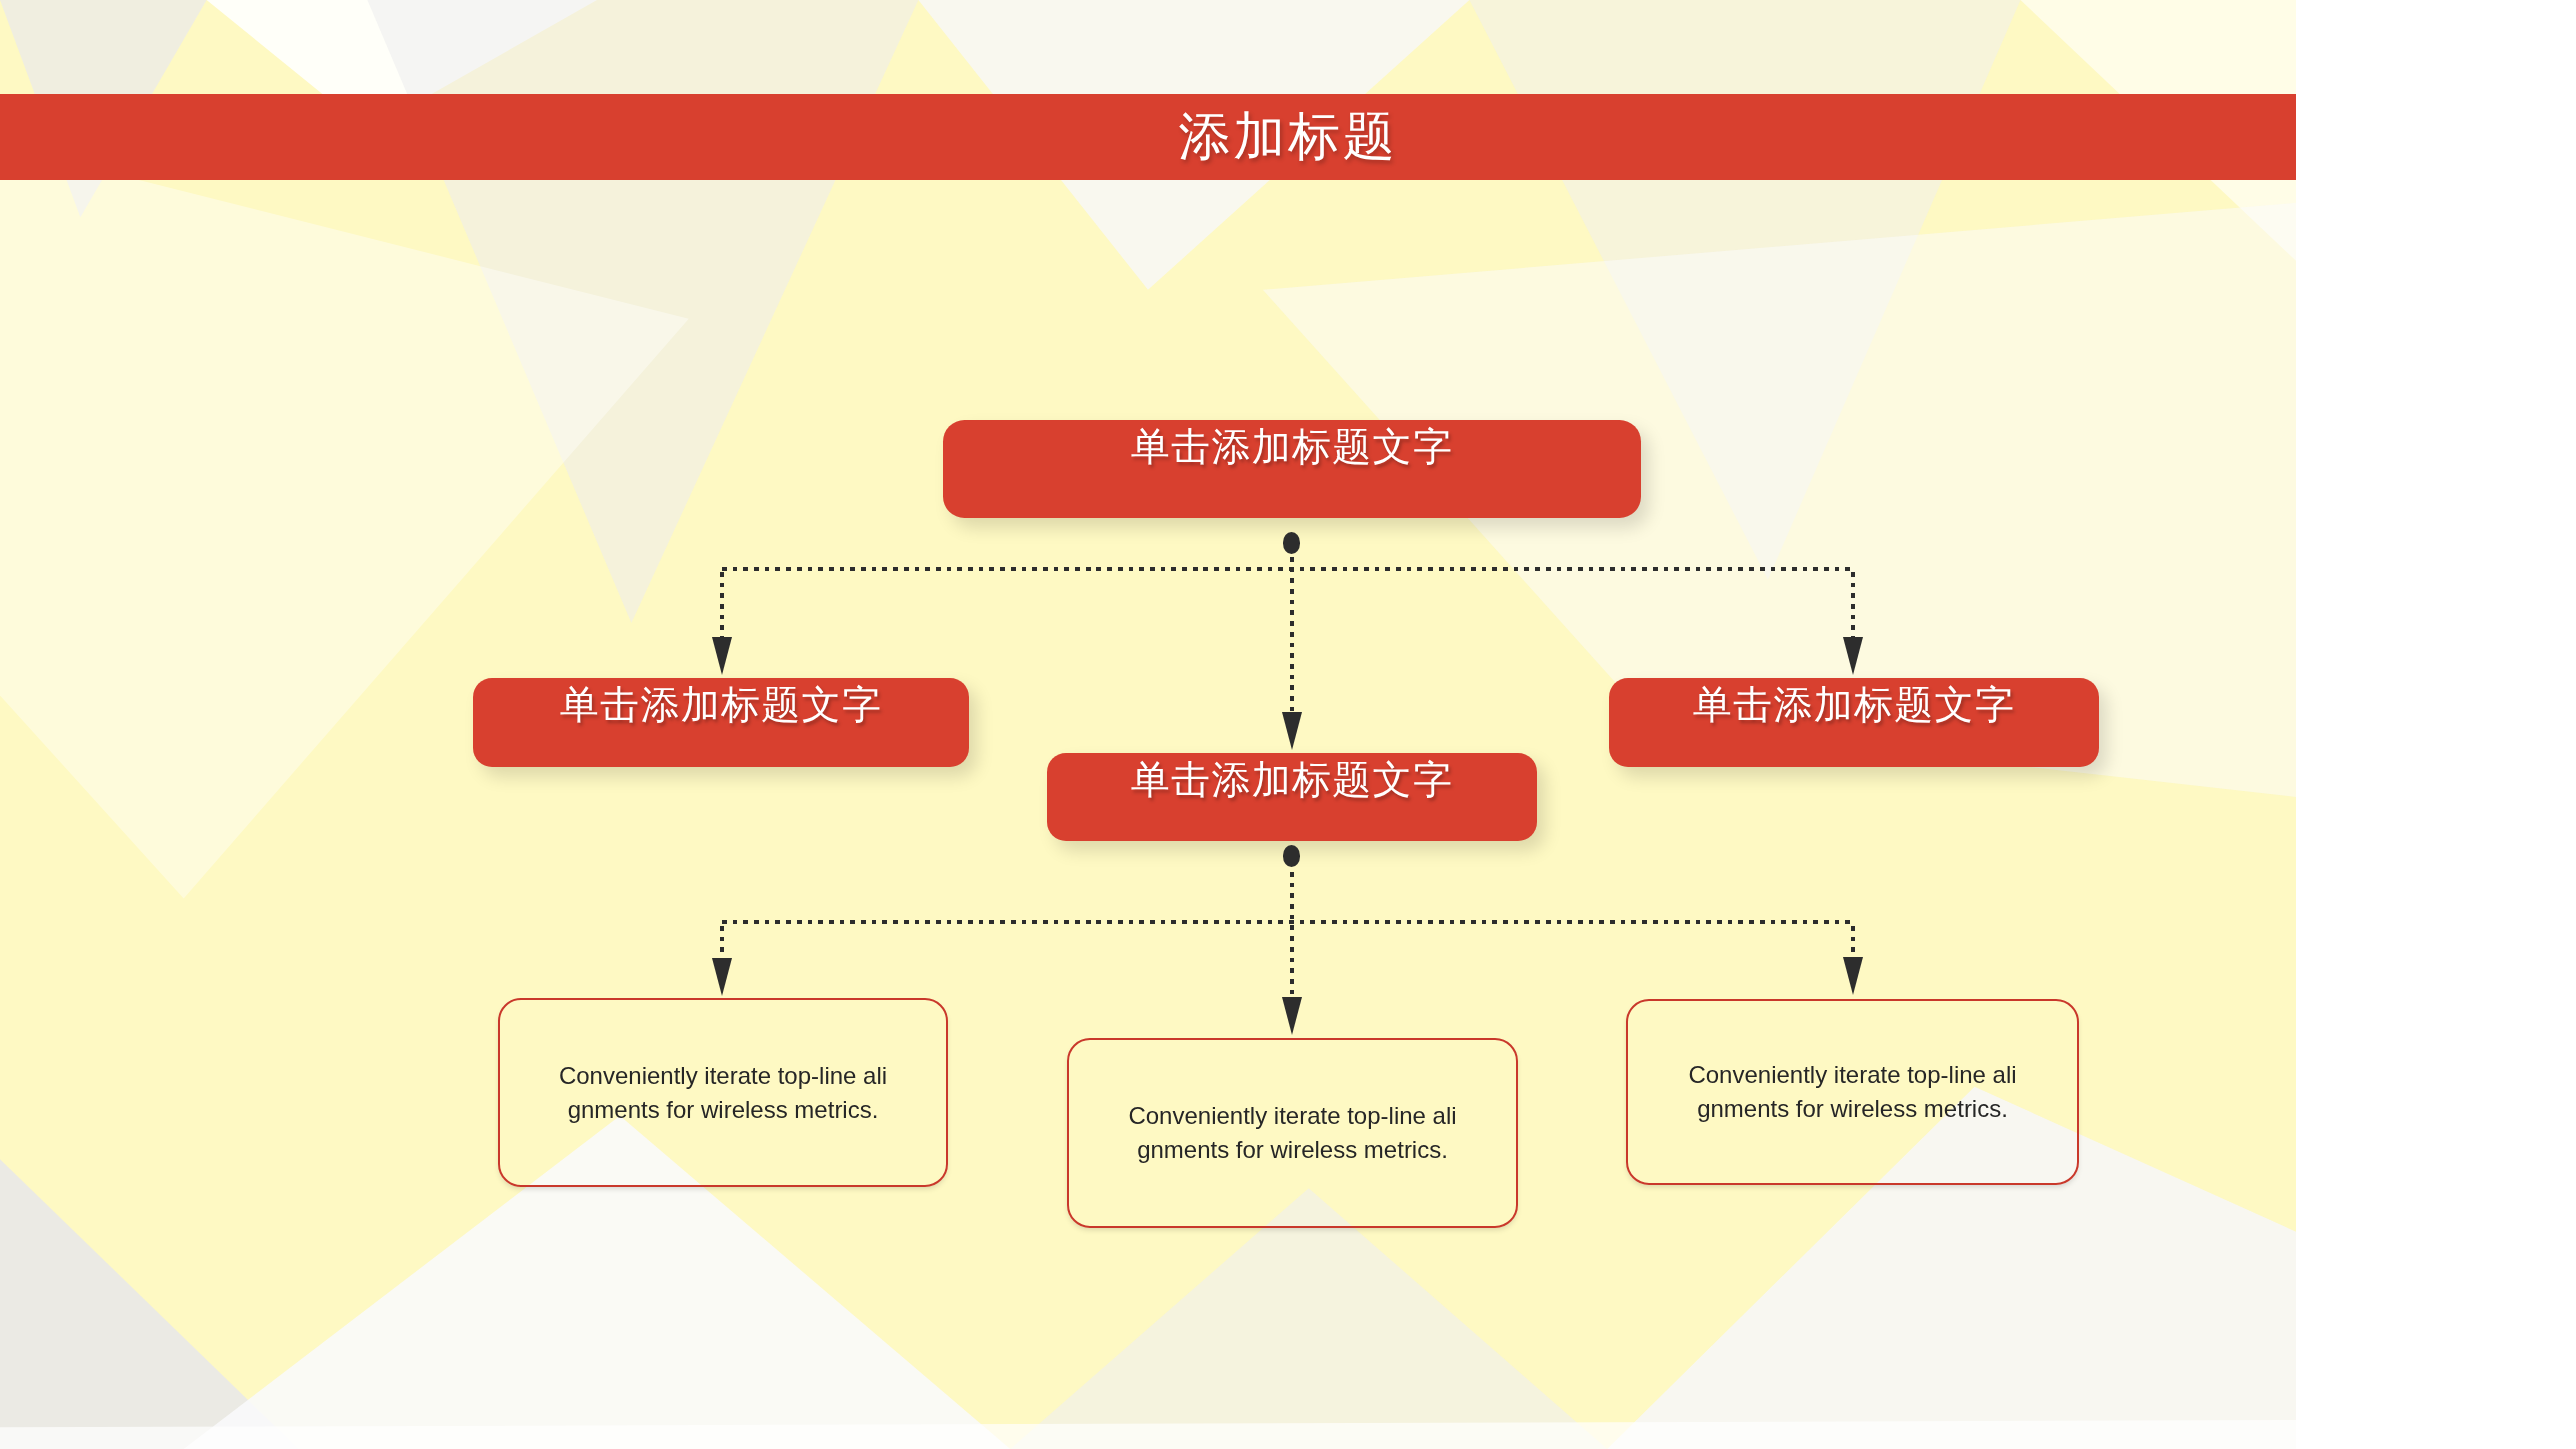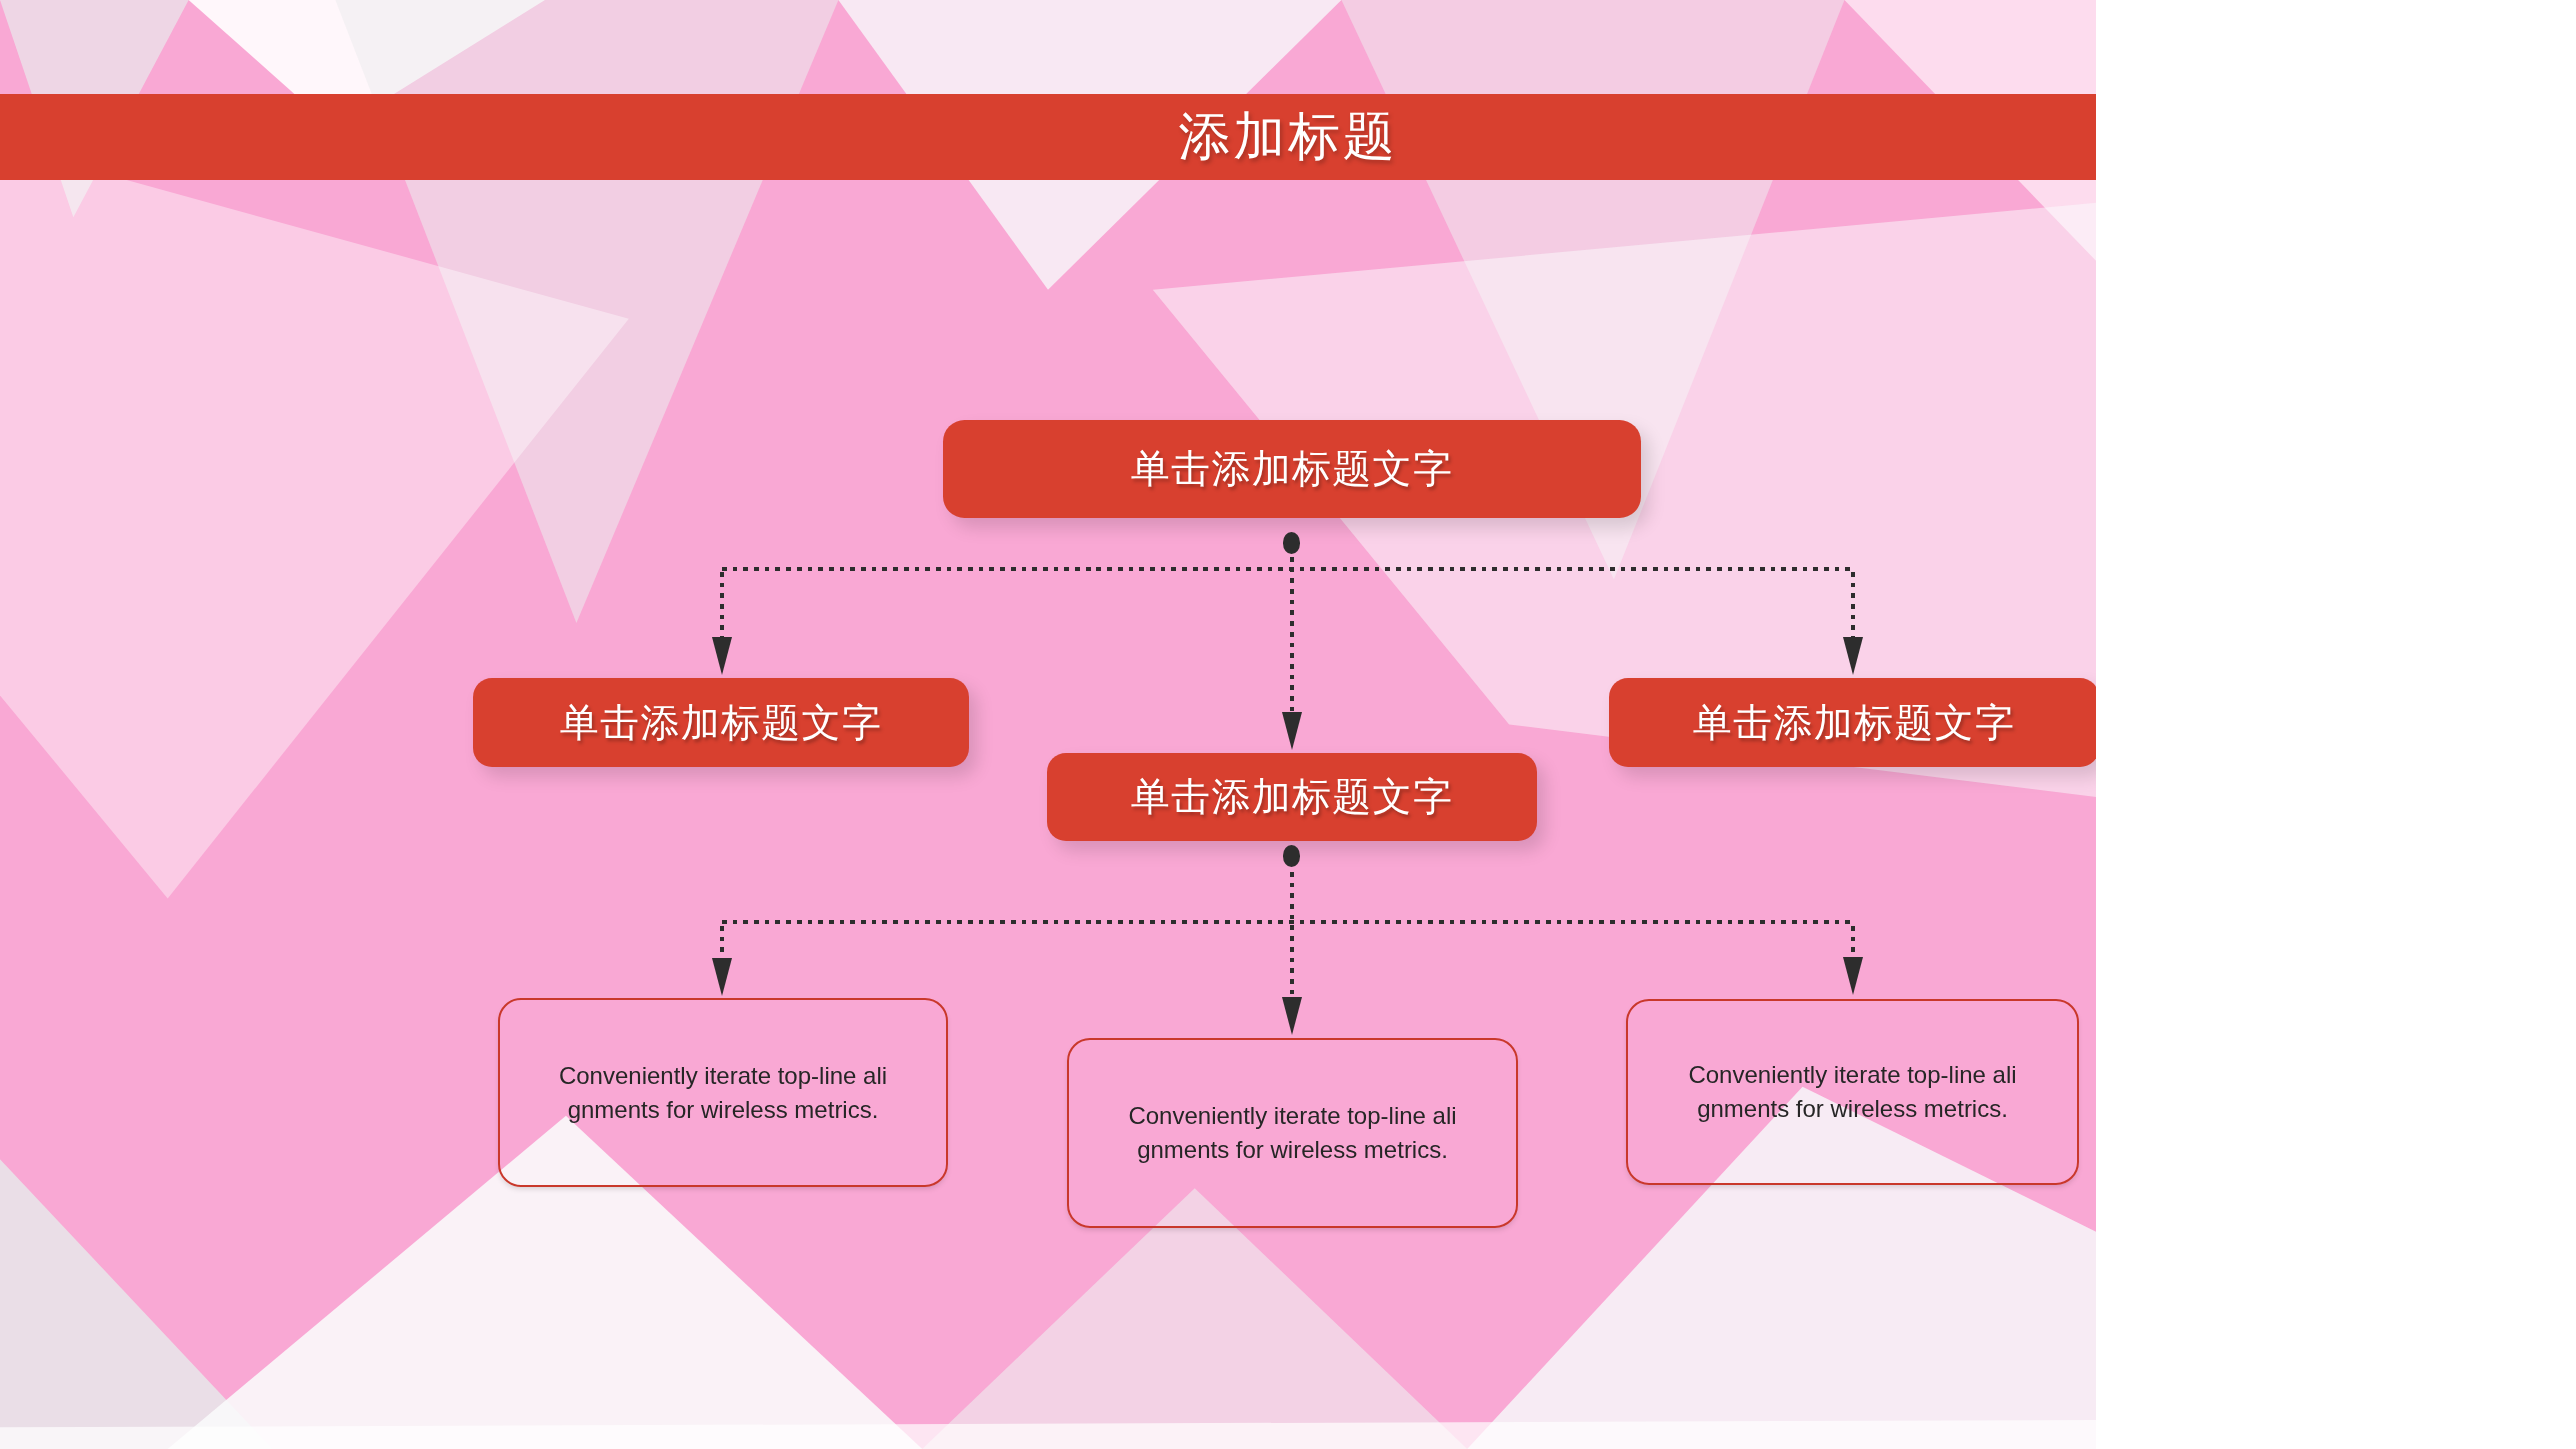--- a/index.html
+++ b/index.html
@@ -1,22 +1,22 @@
 <!DOCTYPE html>
 <html style="font-size:10.7px"><head>
 <meta charset="utf-8">
 <style>
   html, body { margin: 0; padding: 0; }
   body { font-family: "Liberation Sans", sans-serif; }
 
   .slide {
     position: relative;
-    width: 2096px;
+    width: 2296px;
     height: 1449px;
-    background: #f9a8d4;
+    background: #fef9c3;
     overflow: hidden;
   }
 
   
   .bg { position: absolute; inset: 0; }
   .bg .tri { position: absolute; inset: 0; }
 
   
   .banner {
     position: absolute;
@@ -30,21 +30,21 @@
     font-size: 52px;
     letter-spacing: 2.7px;
     text-shadow: 2px 2.7px 4px rgba(0,0,0,.25);
   }
 
   
   .node {
     position: absolute;
     background: #d8402f;
     border-radius: 19px;
-    display: flex; align-items: center; justify-content: center;
+    display: flex; align-items: flex-start; justify-content: center;
     box-shadow: 8px 9.4px 17.4px rgba(0,0,0,.13);
   }
   .node .node-text {
     color: #ffffff;
     font-size: 39px;
     letter-spacing: 1.3px;
     text-shadow: 2px 2.7px 3.4px rgba(0,0,0,.28);
     white-space: nowrap;
   }
   .node-root   { left: 943px; top: 420px;  width: 698px; height: 98px; border-radius: 21.5px; }

